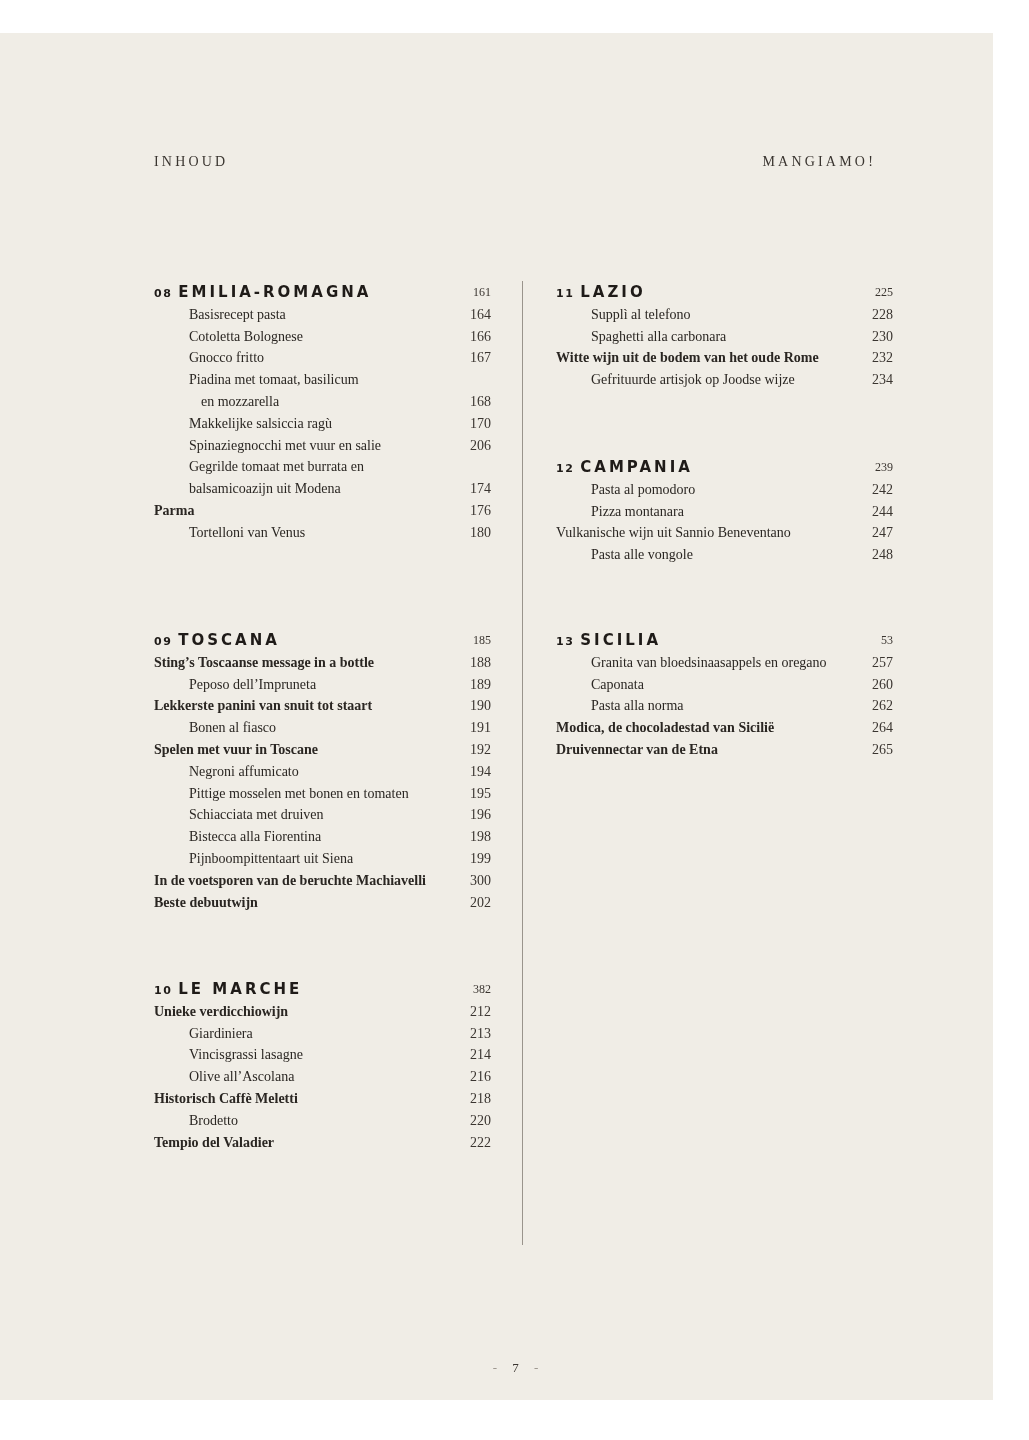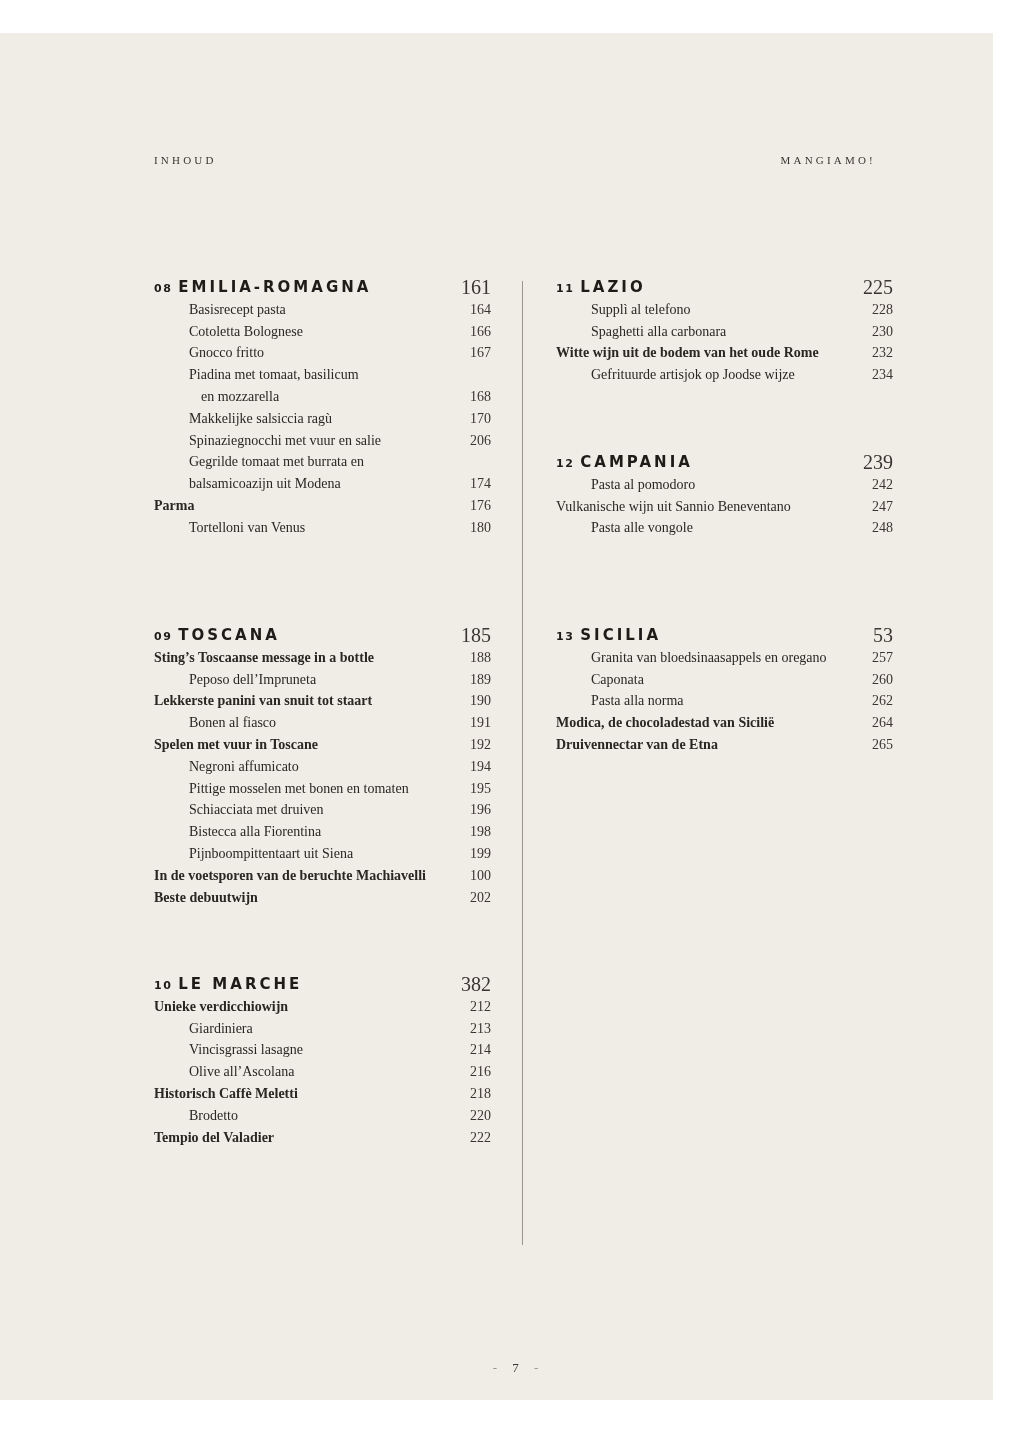--- a/index.html
+++ b/index.html
@@ -5,48 +5,48 @@
   html, body { margin: 0; padding: 0; }
   body {
     width: 1029px; height: 1440px; background: #ffffff; position: relative; overflow: hidden;
     font-family: "Liberation Serif", "DejaVu Serif", serif; color: #2a2622;
   }
   .page {
     position: absolute; left: 0; top: 33px; width: 993px; height: 1367px;
     background: #f0ede6;
   }
   .running-head {
-    position: absolute; top: 121px; font-size: 11px; letter-spacing: 3.2px;
+    position: absolute; top: 121px; font-size: 14px; letter-spacing: 3.2px;
     color: #3a3530; font-family: "Liberation Serif", serif;
   }
   .rh-left { left: 154px; }
   .rh-right { right: 117px; }
   .divider {
     position: absolute; left: 522px; top: 248px; width: 1px; height: 964px; background: #9a948c;
   }
   .section { position: absolute; width: 337px; }
   .col-left { left: 154px; }
   .col-right { left: 556px; }
   .row {
-    position: relative; height: 21.8px; line-height: 17px; font-size: 14px; white-space: nowrap;
+    position: relative; height: 21.8px; line-height: 27px; font-size: 14px; white-space: nowrap;
   }
   .row .label { position: absolute; left: 0; }
   .row .page-no { position: absolute; right: 0; color: #3a3530; }
   .row.indent .label { left: 35px; text-align: right; }
   .row.indent2 .label { left: 47px; }
   .row.bold .label { font-weight: bold; }
   .row.plain .label { font-weight: normal; }
   .row.heading .label {
     font-family: "DejaVu Sans", "Liberation Sans", sans-serif; font-weight: bold;
     font-size: 15px; letter-spacing: 3px; color: #1f1b18;
   }
   .row.heading .num {
     font-size: 11px; letter-spacing: 1.5px; margin-right: 6px;
   }
-  .row.heading .page-no { font-family: "Liberation Serif", serif; font-size: 20px; }
+  .row.heading .page-no { font-family: "Liberation Serif", serif; font-size: 12px; }
   .footer {
     position: absolute; top: 1327px; left: 0; width: 1037px; text-align: center;
     font-size: 13px; color: #3a3530; letter-spacing: 6px;
   }
   .footer .dash { color: #9a948c; }
 </style>
 </head>
 <body>
 
 <div class="page">
@@ -145,21 +145,21 @@
       <div class="row indent">
         <span class="label">Bistecca alla Fiorentina</span>
         <span class="page-no">198</span>
       </div>
       <div class="row indent">
         <span class="label">Pijnboompittentaart uit Siena</span>
         <span class="page-no">199</span>
       </div>
       <div class="row bold">
         <span class="label">In de voetsporen van de beruchte Machiavelli</span>
-        <span class="page-no">100</span>
+        <span class="page-no">300</span>
       </div>
       <div class="row bold">
         <span class="label">Beste debuutwijn</span>
         <span class="page-no">202</span>
       </div>
     </div>
   <div class="section col-left" style="top:943px;">
       <div class="row heading">
         <span class="label"><span class="num">10</span><span>LE MARCHE</span></span>
         <span class="page-no">382</span>
@@ -217,20 +217,24 @@
       </div>
     </div>
   <div class="section col-right" style="top:421px;">
       <div class="row heading">
         <span class="label"><span class="num">12</span><span>CAMPANIA</span></span>
         <span class="page-no">239</span>
       </div>
       <div class="row indent">
         <span class="label">Pasta al pomodoro</span>
         <span class="page-no">242</span>
+      </div>
+      <div class="row indent">
+        <span class="label">Pizza montanara</span>
+        <span class="page-no">244</span>
       </div>
       <div class="row plain">
         <span class="label">Vulkanische wijn uit Sannio Beneventano</span>
         <span class="page-no">247</span>
       </div>
       <div class="row indent">
         <span class="label">Pasta alle vongole</span>
         <span class="page-no">248</span>
       </div>
     </div>

